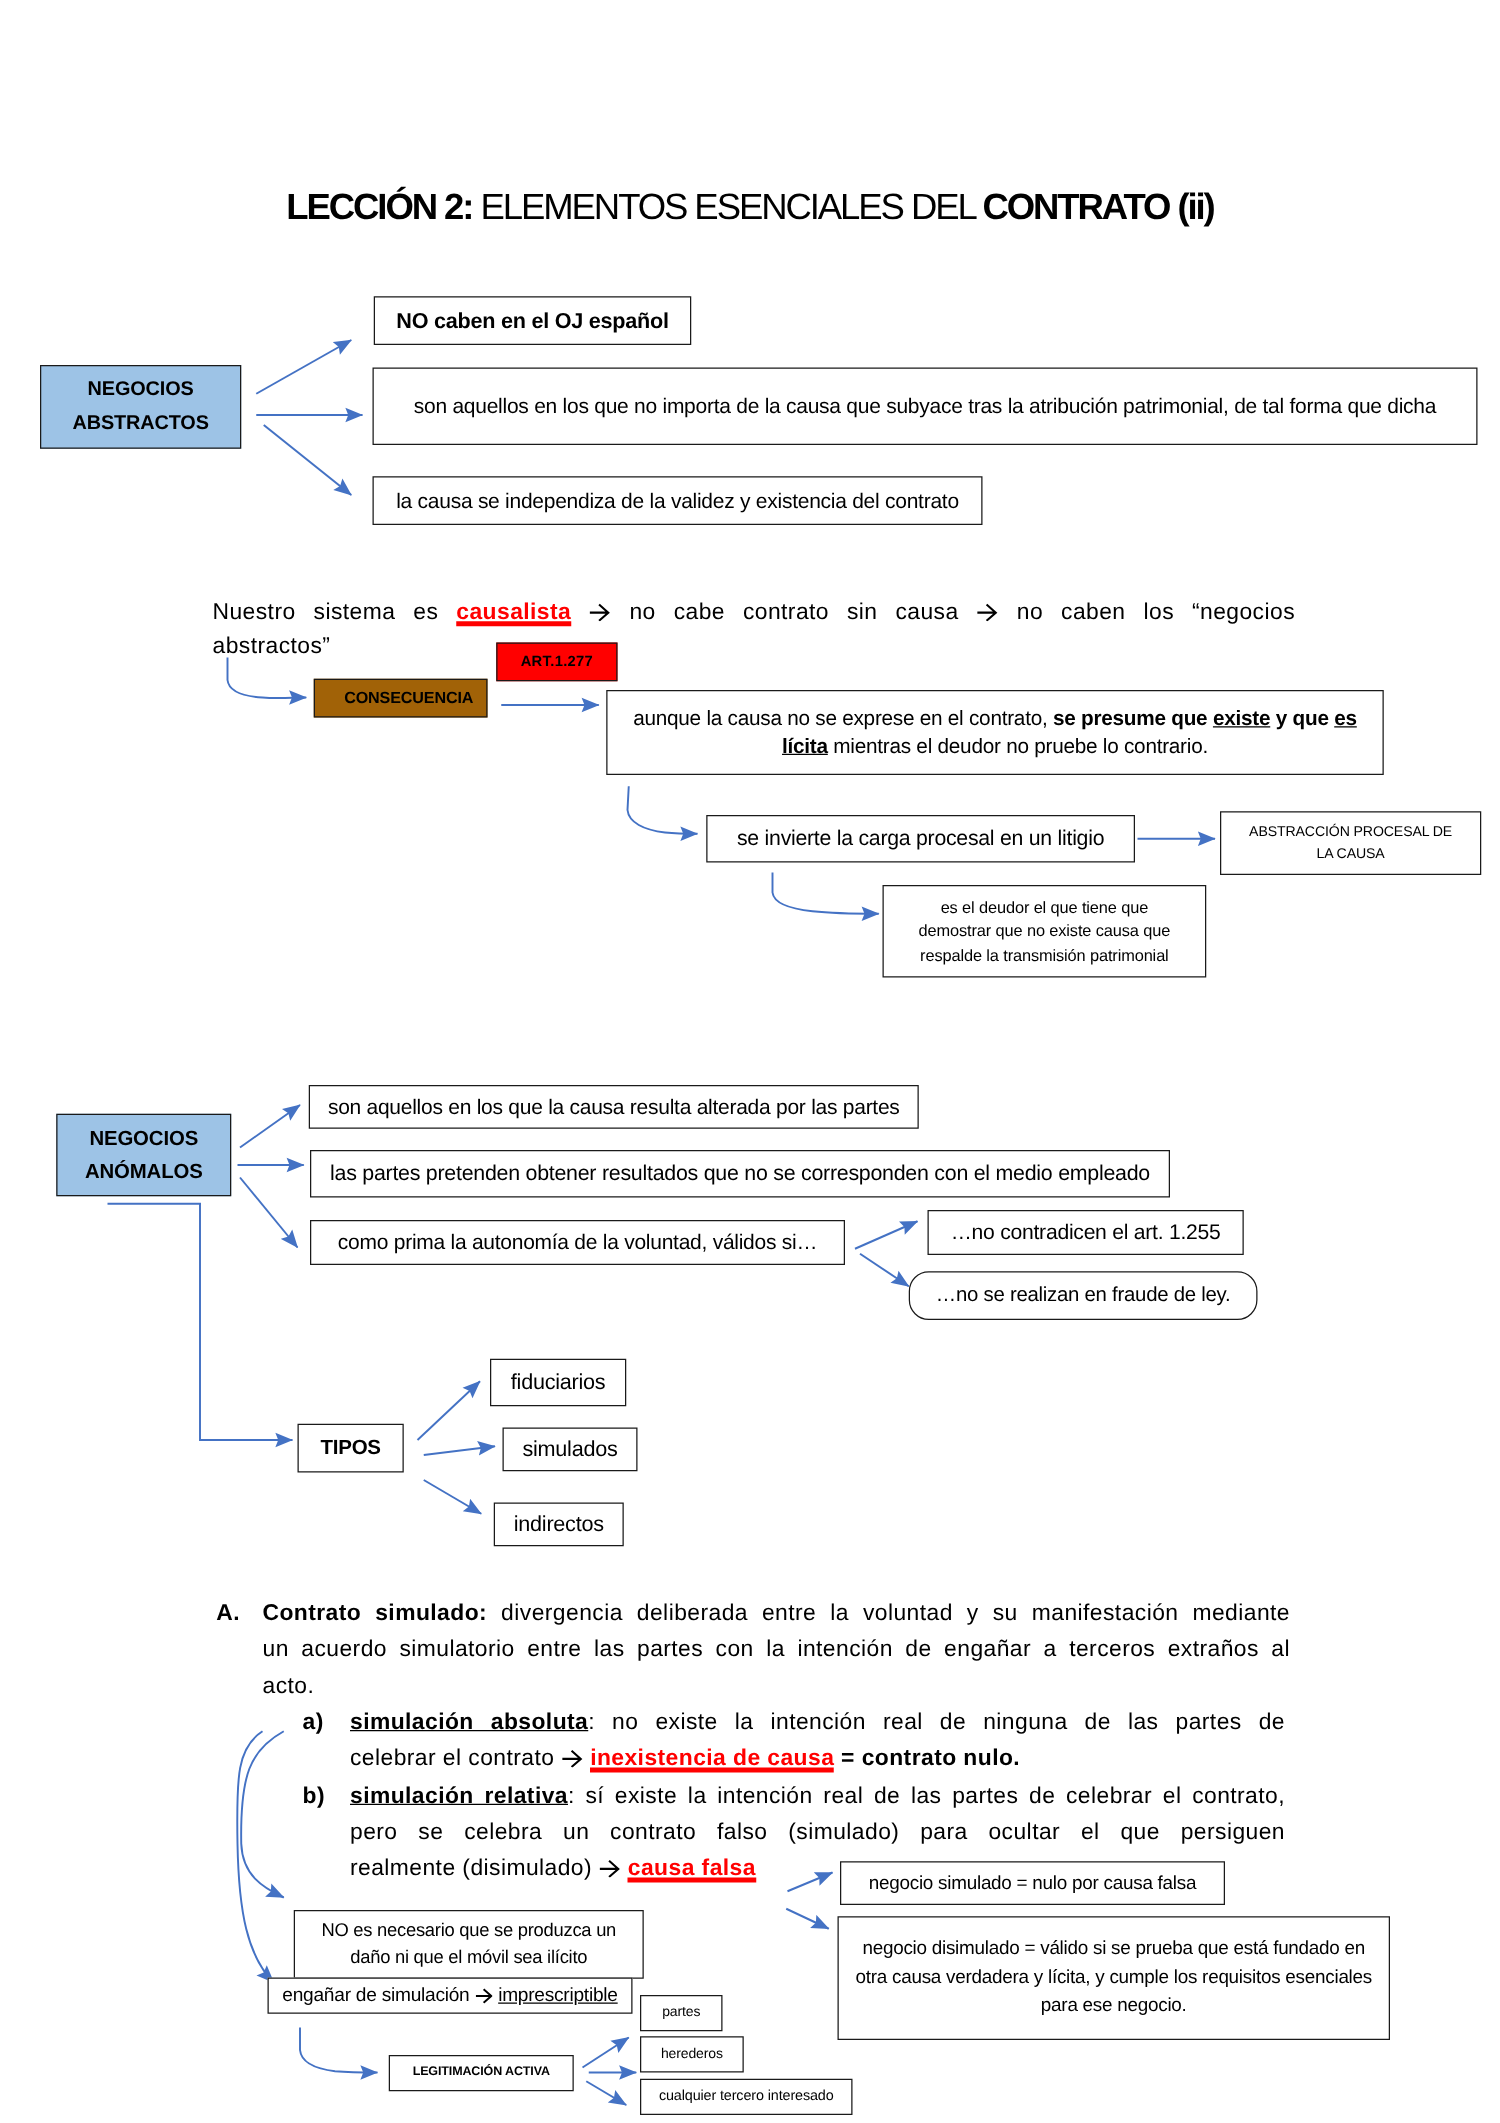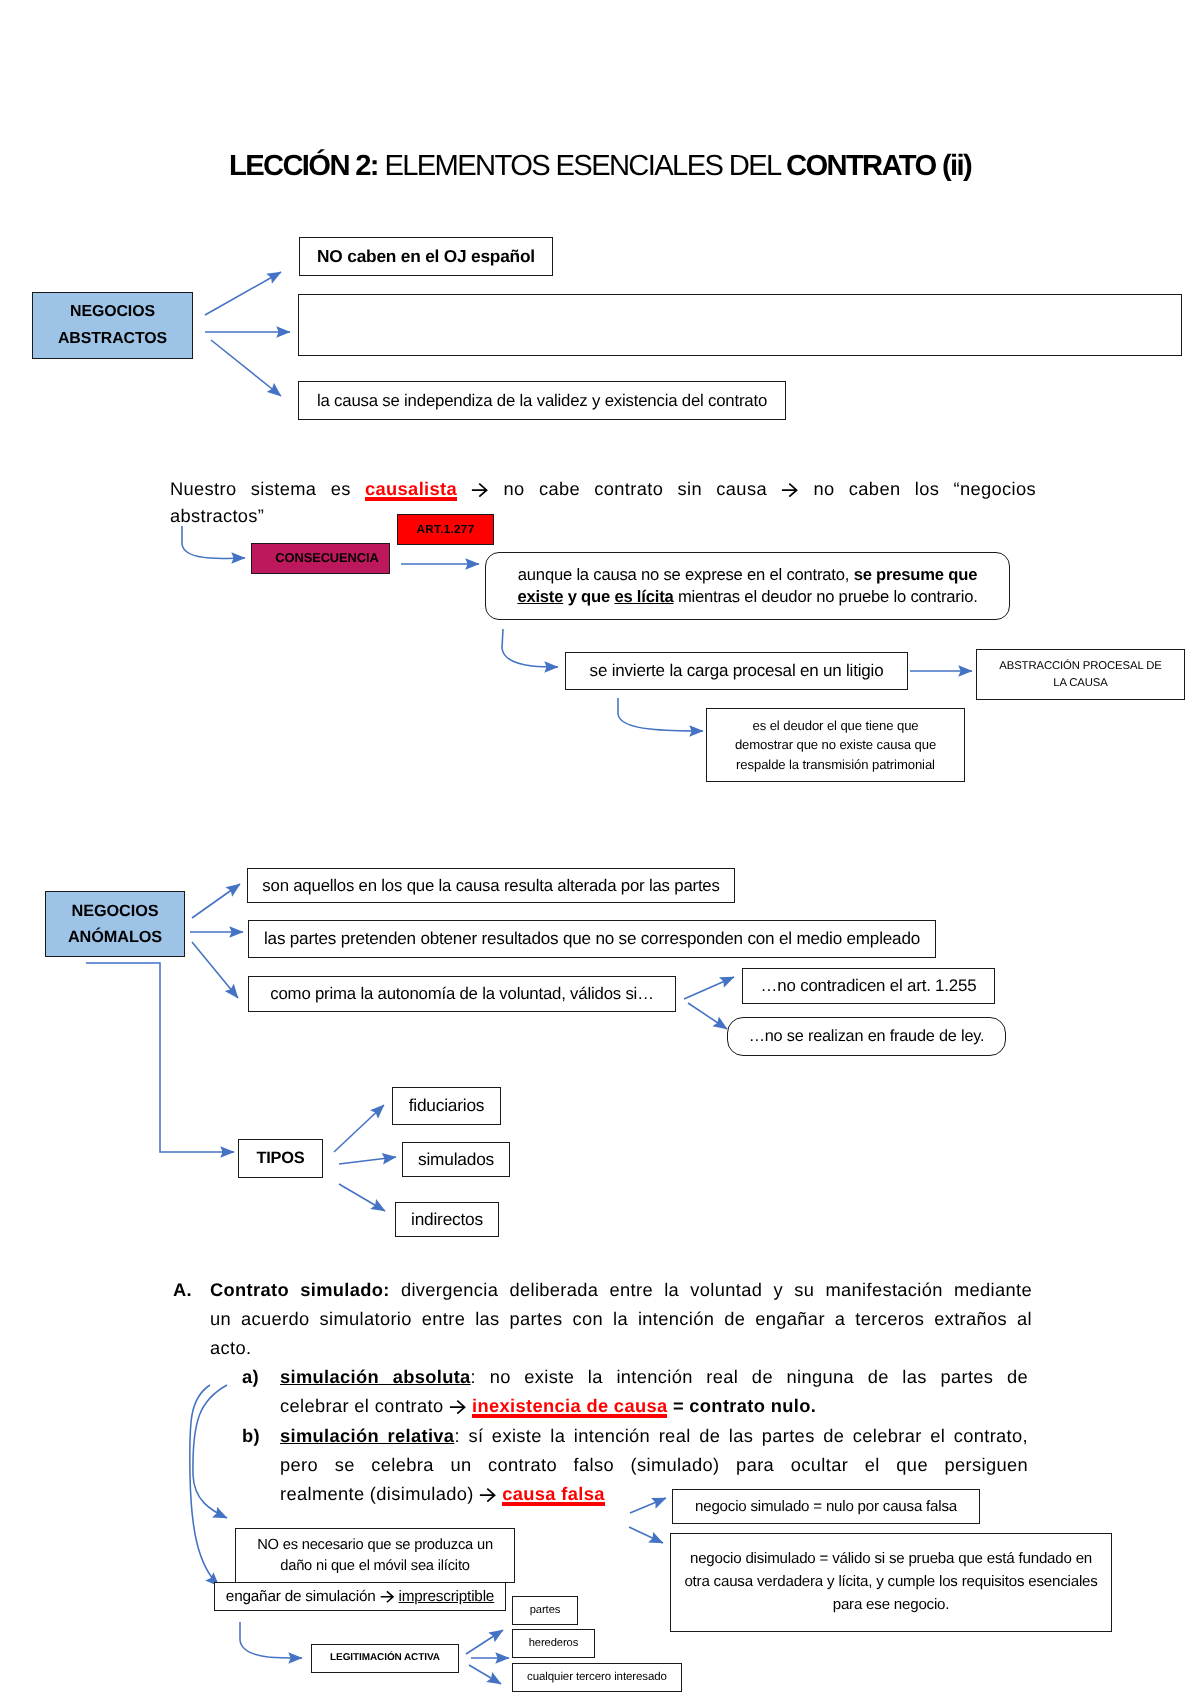--- a/index.html
+++ b/index.html
@@ -6,21 +6,21 @@
   body{width:1200px;height:1698px;position:relative;
        font-family:"Liberation Sans",sans-serif;color:#000;overflow:hidden;
        -webkit-font-smoothing:antialiased;text-rendering:geometricPrecision;}
   .abs{position:absolute;}
   .box{position:absolute;border:1.4px solid #1a1a1a;background:#fff;box-sizing:border-box;
        display:flex;align-items:center;justify-content:center;text-align:center;line-height:1.26;}
   .box > span{display:block;width:100%;}
 
   svg.lay{position:absolute;left:0;top:0;width:1200px;height:1698px;pointer-events:none;}
   .blue{background:#9DC3E6;}
-  .orange{background:#be185d;padding-left:13px;}
+  .orange{background:#a16207;padding-left:13px;}
   .red{background:#FF0000;}
   u{text-decoration:underline;text-underline-offset:1px;}
   .hl,.redu{color:#FF0000;font-weight:bold;position:relative;}
   .hl::after,.redu::after{content:"";position:absolute;left:0;right:0;bottom:-0.085em;height:3.6px;background:#FF0000;}
   .para{position:absolute;text-align:justify;font-size:18.3px;letter-spacing:0.35px;line-height:27px;}
   .jline{text-align:justify;text-align-last:justify;white-space:normal;}
   .warr{display:inline-block;width:0.97em;height:0.86em;vertical-align:-0.13em;position:relative;}
   .warr svg{position:absolute;left:0;top:0;width:100%;height:100%;}
 </style>
 </head>
@@ -78,21 +78,21 @@
 
 <div class="box blue" style="left:32px;top:292px;width:161px;height:67px;font-size:15.90px;font-weight:bold;letter-spacing:-0.10px;line-height:26.2px;">
   <span><span>NEGOCIOS</span><br><span>ABSTRACTOS</span></span>
 </div>
 
 <div class="box" style="left:299px;top:237px;width:254px;height:39px;font-size:17.30px;font-weight:bold;letter-spacing:-0.20px;">
   <span>NO caben en el OJ español</span>
 </div>
 
 <div class="box" style="left:298px;top:293.5px;width:884px;height:62px;font-size:16.80px;letter-spacing:-0.20px;padding:0 10px;line-height:24px;">
-  <span><br></span>
+  <span><span>son aquellos en los que no importa de la causa que subyace tras la atribución patrimonial, de tal forma que dicha</span><br></span>
 </div>
 
 <div class="box" style="left:298px;top:381px;width:488px;height:39px;font-size:16.80px;letter-spacing:-0.20px;">
   <span>la causa se independiza de la validez y existencia del contrato</span>
 </div>
 
 <div class="para jline" style="left:170px;top:475px;width:866px;">
   <span>Nuestro sistema es </span><span class="hl">causalista</span> <span class="warr"><svg viewBox="0 0 20 16">
         <path d="M1,8.3 L16,8.3 M9.3,1 L17.6,8.3 L9.3,15.6" fill="none" stroke="#000" stroke-width="1.9"></path>
       </svg></span> <span>no cabe contrato sin causa</span> <span class="warr"><svg viewBox="0 0 20 16">
@@ -104,21 +104,21 @@
 </div>
 
 <div class="box red" style="left:397px;top:514px;width:97px;height:31px;font-size:11.80px;font-weight:bold;letter-spacing:0.25px;">
   <span>ART.1.277</span>
 </div>
 
 <div class="box orange" style="left:251px;top:543px;width:139px;height:31px;font-size:12.90px;font-weight:bold;letter-spacing:-0.10px;">
   <span>CONSECUENCIA</span>
 </div>
 
-<div class="box" style="left:485px;top:552px;width:525px;height:68px;font-size:16.60px;letter-spacing:-0.20px;padding:0 12px;line-height:22px;border-radius:14px;">
+<div class="box" style="left:485px;top:552px;width:622px;height:68px;font-size:16.60px;letter-spacing:-0.20px;padding:0 12px;line-height:22px;">
   <span><span>aunque la causa no se exprese en el contrato, </span><b>se presume que </b><b style="text-decoration:underline">existe</b><b> y que </b><b style="text-decoration:underline">es lícita</b><span> mientras el deudor no pruebe lo contrario.</span></span>
 </div>
 
 <div class="box" style="left:565px;top:652px;width:343px;height:38px;font-size:17.00px;letter-spacing:-0.20px;">
   <span>se invierte la carga procesal en un litigio</span>
 </div>
 
 <div class="box" style="left:976px;top:649px;width:209px;height:51px;font-size:11.30px;letter-spacing:-0.10px;padding:0 0;line-height:1.45;">
   <span><span>ABSTRACCIÓN PROCESAL DE</span><br><span>LA CAUSA</span></span>
 </div>

